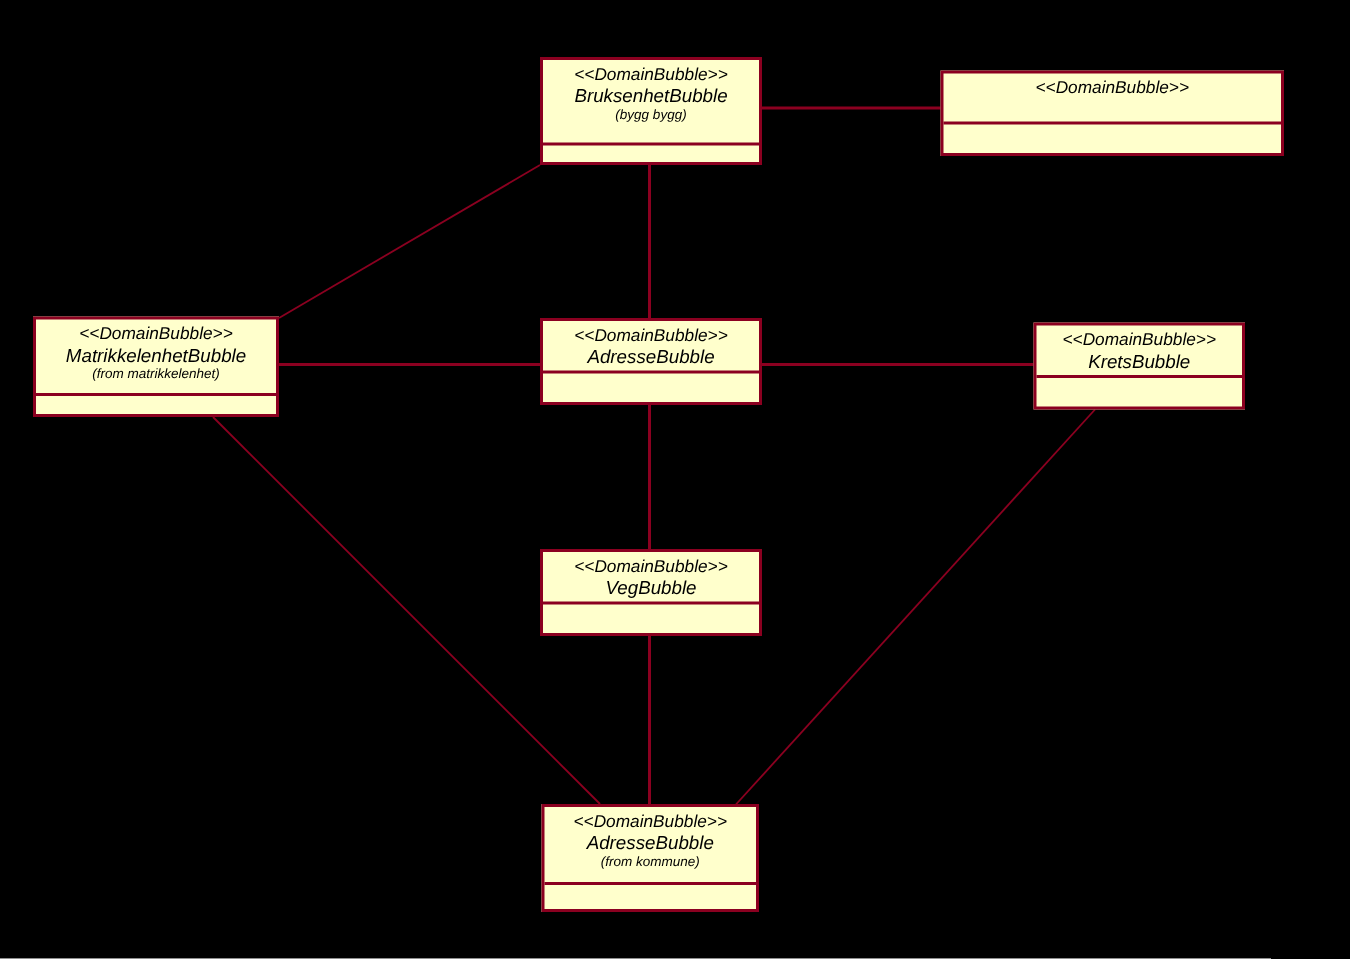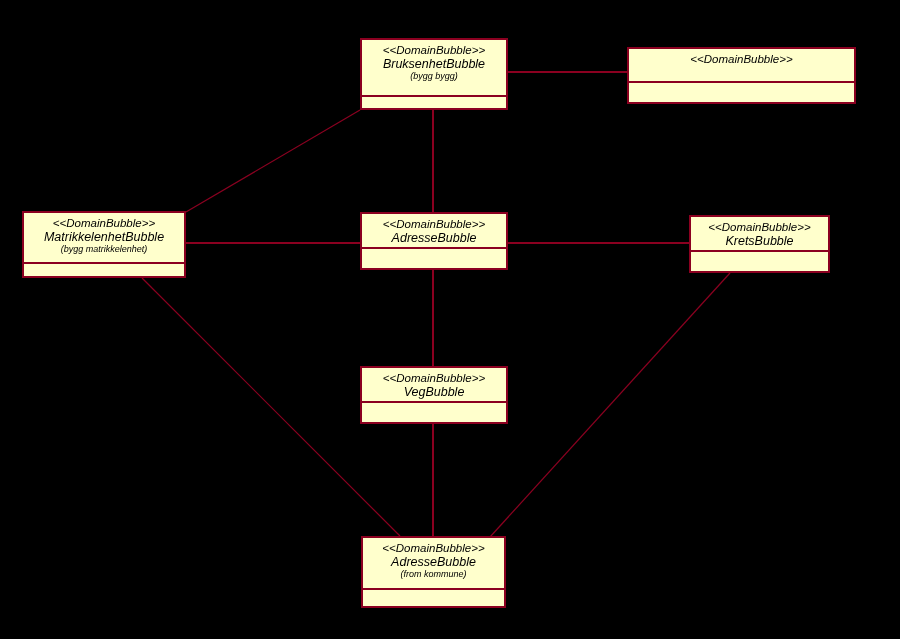--- a/index.html
+++ b/index.html
@@ -82,21 +82,21 @@
     <div class="uml-class" style="left: 627px; top: 47px; width: 229px; height: 57px; background: rgb(255, 255, 204); border-color: rgb(139, 0, 32);">
       <div class="uml-header" style="height: 34px; border-bottom-color: rgb(139, 0, 32);">
         <div class="uml-stereotype">&lt;&lt;DomainBubble&gt;&gt;</div>
       </div>
       <div class="uml-compartment" style="height: 19px;"></div>
     </div>
     <div class="uml-class" style="left: 22px; top: 211px; width: 164px; height: 67px; background: rgb(255, 255, 204); border-color: rgb(139, 0, 32);">
       <div class="uml-header" style="height: 51px; border-bottom-color: rgb(139, 0, 32);">
         <div class="uml-stereotype">&lt;&lt;DomainBubble&gt;&gt;</div>
         <div class="uml-name">MatrikkelenhetBubble</div>
-        <div class="uml-from">(bygg matrikkelenhet)</div>
+        <div class="uml-from">(from matrikkelenhet)</div>
       </div>
       <div class="uml-compartment" style="height: 12px;"></div>
     </div>
     <div class="uml-class" style="left: 360px; top: 212px; width: 148px; height: 58px; background: rgb(255, 255, 204); border-color: rgb(139, 0, 32);">
       <div class="uml-header" style="height: 35px; border-bottom-color: rgb(139, 0, 32);">
         <div class="uml-stereotype">&lt;&lt;DomainBubble&gt;&gt;</div>
         <div class="uml-name">AdresseBubble</div>
       </div>
       <div class="uml-compartment" style="height: 19px;"></div>
     </div>

